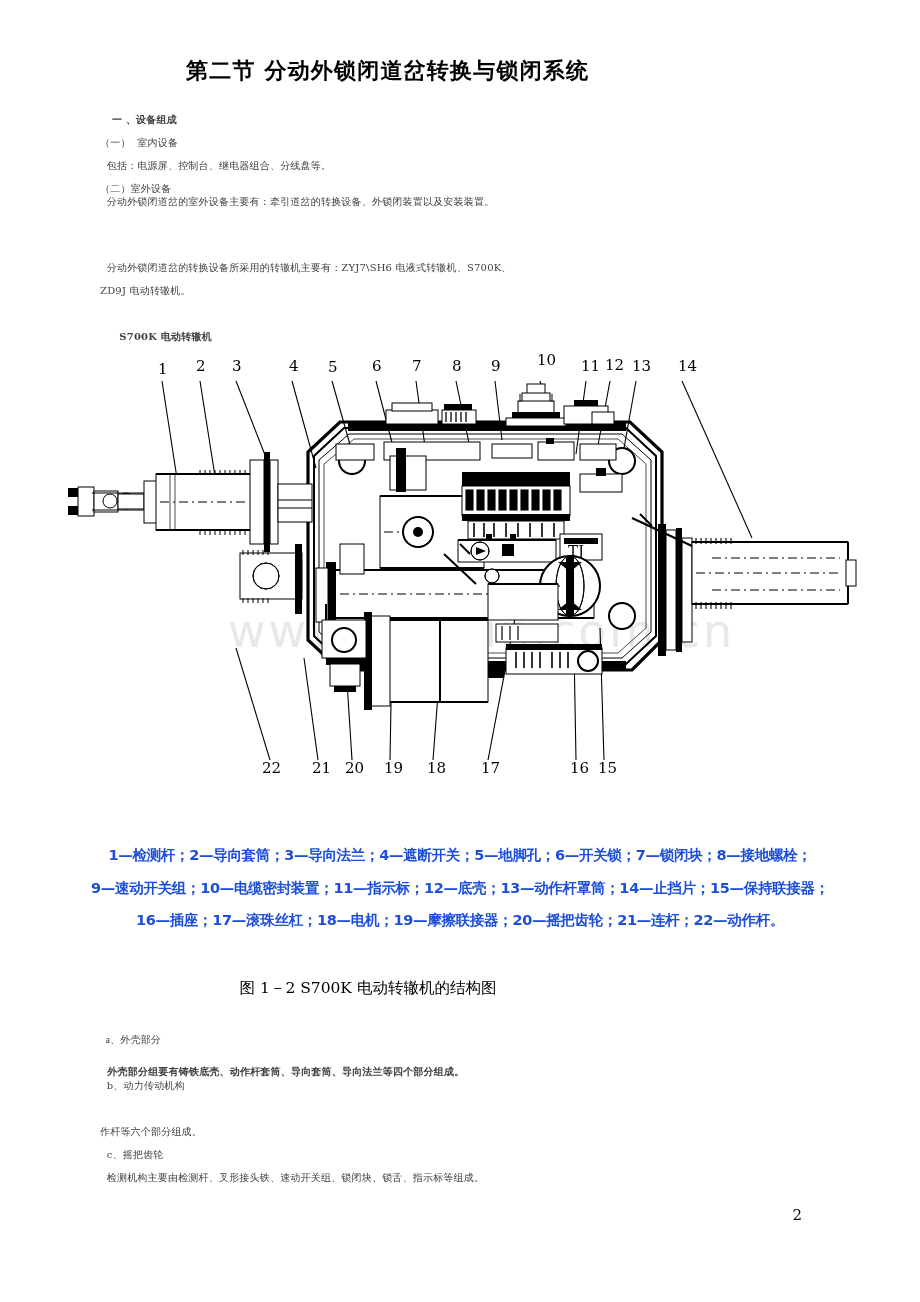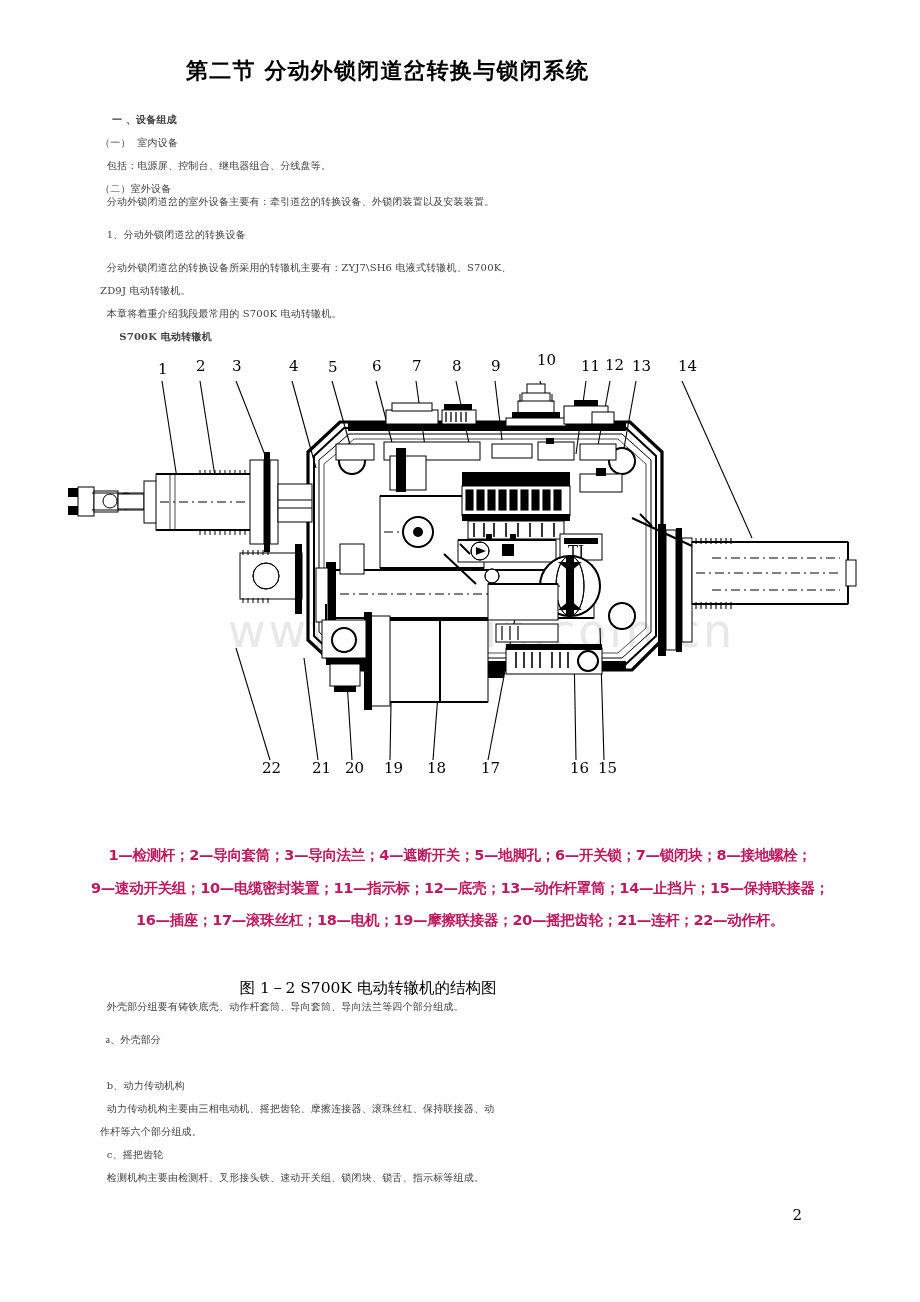--- a/index.html
+++ b/index.html
@@ -62,21 +62,21 @@
   
   .legend {
     position: absolute;
     left: 0;
     width: 920px;
     text-align: center;
     font-family: "DejaVu Sans", "Liberation Sans", sans-serif;
     font-weight: bold;
     font-size: 14.5px;
     letter-spacing: -0.3px;
-    color: #be185d;
+    color: #1d4ed8;
   }
   .legend-1 { top: 846px; }
   .legend-2 { top: 879px; }
   .legend-3 { top: 911px; }
 
   .figcaption {
     position: absolute;
     left: 0;
     width: 736px;
     top: 978px;
@@ -102,24 +102,22 @@
 
 <div id="page">
 
   <div class="title">第二节    分动外锁闭道岔转换与锁闭系统</div>
 
   <div class="tx bold" style="left:112px; top:108px;">一 、设备组成</div>
   <div class="tx" style="left:100px; top:131px;">（一）  室内设备</div>
   <div class="tx" style="left:100px; top:154px;">  包括：电源屏、控制台、继电器组合、分线盘等。</div>
   <div class="tx" style="left:100px; top:177px;">（二）室外设备</div>
   <div class="tx" style="left:100px; top:184px;margin-top:6px;">  分动外锁闭道岔的室外设备主要有：牵引道岔的转换设备、外锁闭装置以及安装装置。</div>
-  <div class="tx" style="left:100px; top:223px;">  1、分动外锁闭道岔的转换设备</div>
   <div class="tx" style="left:100px; top:256px;">  分动外锁闭道岔的转换设备所采用的转辙机主要有：ZYJ7\SH6 电液式转辙机、S700K、</div>
   <div class="tx" style="left:100px; top:279px;">ZD9J 电动转辙机。</div>
-  <div class="tx" style="left:100px; top:302px;">  本章将着重介绍我段最常用的 S700K 电动转辙机。</div>
   <div class="tx bold" style="left:112px; top:325px;">  S700K 电动转辙机</div>
 
   <div class="watermark">www.htrixin.com.cn</div>
 
   <div id="figure">
     <svg width="840" height="440" viewBox="0 0 840 440" xmlns="http://www.w3.org/2000/svg">
       <defs>
         <style>
           .ln   { stroke:#000; fill:none; stroke-width:1; }
           .ln2  { stroke:#000; fill:none; stroke-width:2; }
@@ -495,22 +493,21 @@
     </svg>
   </div>
 
   <div class="legend legend-1">1—检测杆；2—导向套筒；3—导向法兰；4—遮断开关；5—地脚孔；6—开关锁；7—锁闭块；8—接地螺栓；</div>
   <div class="legend legend-2">9—速动开关组；10—电缆密封装置；11—指示标；12—底壳；13—动作杆罩筒；14—止挡片；15—保持联接器；</div>
   <div class="legend legend-3">16—插座；17—滚珠丝杠；18—电机；19—摩擦联接器；20—摇把齿轮；21—连杆；22—动作杆。</div>
 
   <div class="figcaption">图 1－2    S700K 电动转辙机的结构图</div>
 
   <div class="tx" style="left:100px; top:1028px;font-family:Liberation Serif, serif;">  a、外壳部分</div>
-  <div class="tx" style="left:100px; top:995px;">  外壳部分组要有铸铁底壳、动作杆套筒、导向套筒、导向法兰等四个部分组成。</div>
+  <div class="tx" style="left:100px; top:1060px;font-weight:bold;">  外壳部分组要有铸铁底壳、动作杆套筒、导向套筒、导向法兰等四个部分组成。</div>
   <div class="tx" style="left:100px; top:1074px;text-align:center;">  b、动力传动机构</div>
-  <div class="tx" style="left:100px; top:1097px;">  动力传动机构主要由三相电动机、摇把齿轮、摩擦连接器、滚珠丝杠、保持联接器、动</div>
   <div class="tx" style="left:100px; top:1120px;">作杆等六个部分组成。</div>
   <div class="tx" style="left:100px; top:1143px;">  c、摇把齿轮</div>
   <div class="tx" style="left:100px; top:1166px;">  检测机构主要由检测杆、叉形接头铁、速动开关组、锁闭块、锁舌、指示标等组成。</div>
 
   <div class="pageno">2</div>
 
 </div>
 
 </body></html>

